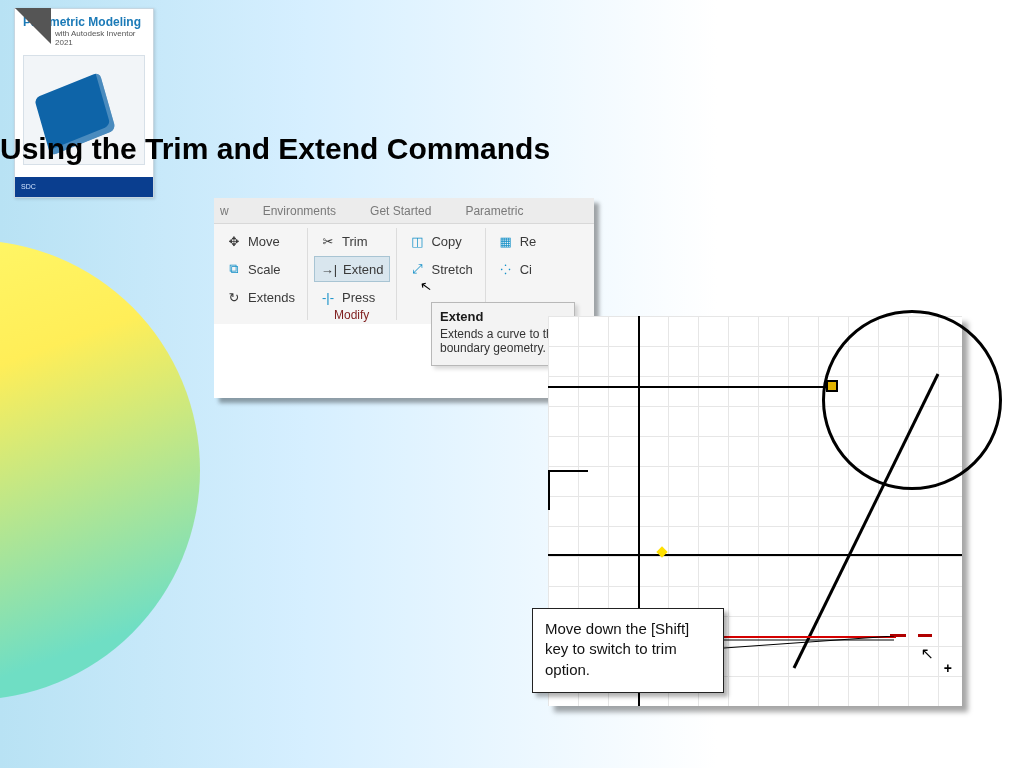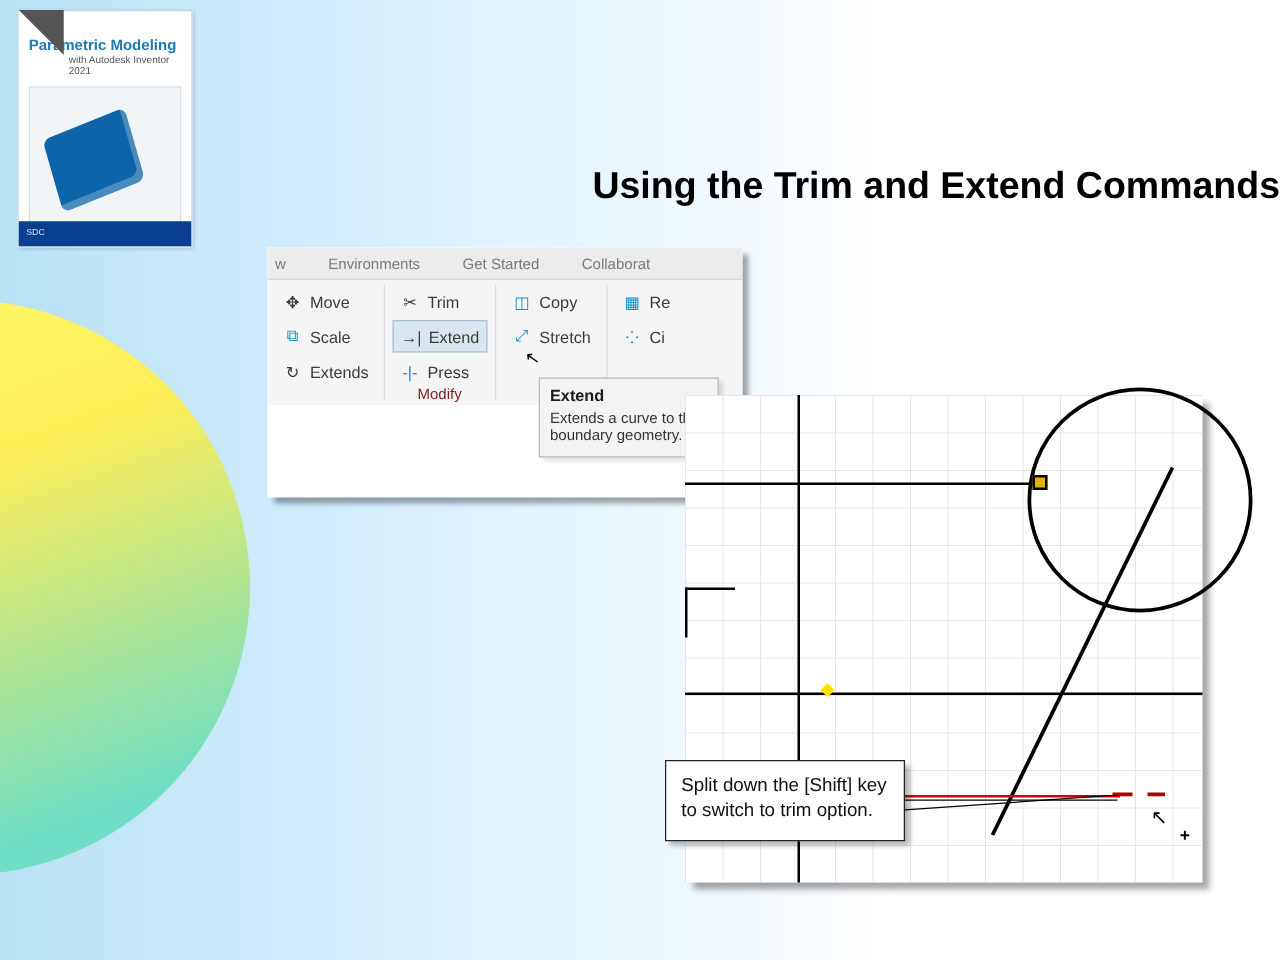--- a/index.html
+++ b/index.html
@@ -20,30 +20,30 @@
   .book {
     position:absolute; left:14px; top:8px; width:140px; height:190px;
     background:#fff; border:1px solid #c7d6e0;
     box-shadow:1px 1px 3px rgba(0,0,0,.15);
     font-size:9px;
   }
   .book .corner {
     position:absolute; right:-1px; top:-1px; width:0; height:0;
     border-top:36px solid #555; border-left:36px solid transparent;
   }
-  .book-title { color:#1b7ab7; font-weight:bold; font-size:12px; padding:20px 8px 0 8px; }
+  .book-title { color:#1b7ab7; font-weight:bold; font-size:12px; padding:6px 8px 0 8px; }
   .book-sub   { color:#555; font-size:8px; padding:0 8px 4px 8px;margin-left:32px; }
   .book-img   { margin:4px 8px 0 8px; height:110px; background:#f2f5f8; border:1px solid #d7e0e8; position:relative; }
   .book-part  { position:absolute; left:16px; top:28px; width:70px; height:60px;
                 background:#0e64a8; border-radius:6px; transform:rotate(-16deg) skewY(-6deg);
                 box-shadow:inset -4px -6px 0 rgba(255,255,255,.25); }
   .book-foot  { position:absolute; left:0; right:0; bottom:0; height:20px; background:#0a3e8f;
                 color:#cfe3ff; font-size:7px; line-height:20px; padding-left:6px; }
   
-  h1 { position:absolute; left:0; right:0; top:132px; text-align:right;
+  h1 { position:absolute; left:0; right:0; top:132px; text-align:left;
        font-size:30px; font-weight:bold; color:#000; }
   
   .ribbon-wrap {
     position:absolute; left:214px; top:198px; width:380px; height:200px;
     background:#fff; box-shadow:5px 5px 4px rgba(0,0,0,.35);
     overflow:hidden;
   }
   .ribbon-tabs {
     display:flex; gap:34px; align-items:center;
     height:26px; background:#ececec; color:#797979; font-size:12px;
@@ -117,21 +117,21 @@
   <div class="book-foot">SDC</div>
 </div>
 
 <h1>Using the Trim and Extend Commands</h1>
 
 <div class="ribbon-wrap">
   <div class="ribbon-tabs">
     <span>w</span>
     <span>Environments</span>
     <span>Get Started</span>
-    <span>Collaborat</span>
+    <span>Parametric</span>
   </div>
   <div class="ribbon-body">
     <div class="rcol">
       <div class="rbtn">
         <span class="rico">✥</span>
         <span>Move</span>
       </div>
       <div class="rbtn">
         <span class="rico" style="color:#1490c8">⧉</span>
         <span>Scale</span>
@@ -200,18 +200,18 @@
     <line x1="246" y1="352" x2="390" y2="58" stroke="#000" stroke-width="3"></line>
   </svg>
   <div class="redln"></div>
   <div class="dash1"></div>
   <div class="dash2"></div>
   <span class="curs2">↖</span>
   <span class="plus">+</span>
 </div>
 
 <div class="callout">
-  <span>Split down the [</span><span class="shift">Shift</span><span>] key to switch to trim option.</span>
+  <span>Move down the [</span><span class="shift">Shift</span><span>] key to switch to trim option.</span>
 </div>
 <svg class="leader">
   <line x1="0" y1="4" x2="170" y2="4" stroke="#000" stroke-width="1"></line>
   <line x1="0" y1="12" x2="170" y2="0" stroke="#000" stroke-width="1"></line>
 </svg>
 
 </body></html>

